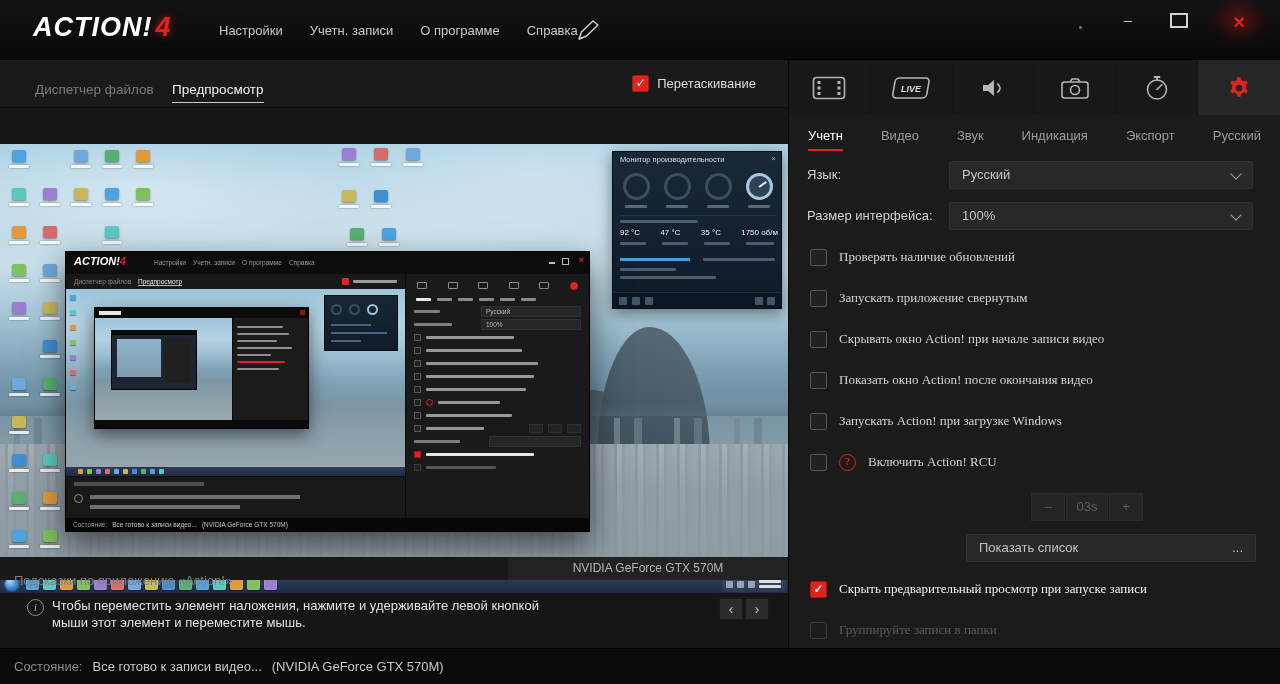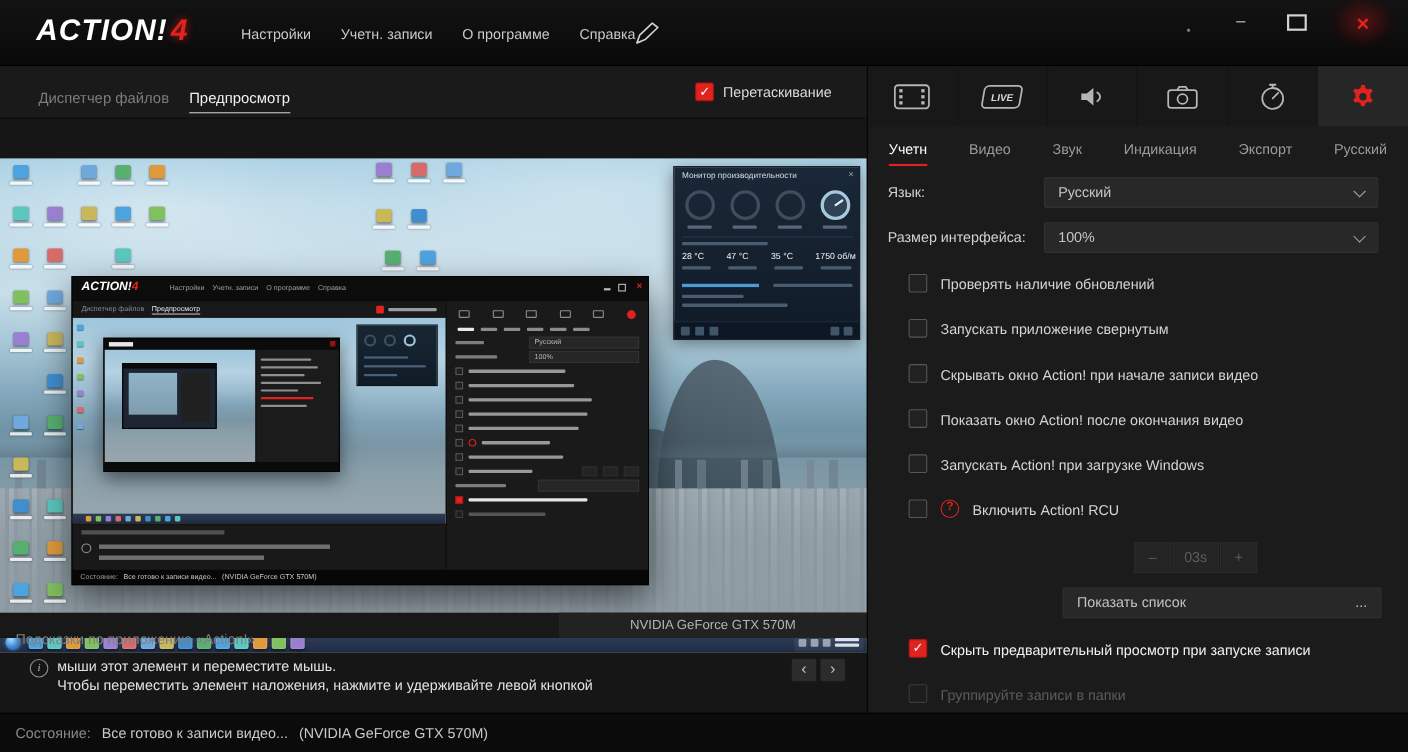--- a/index.html
+++ b/index.html
@@ -154,21 +154,21 @@
 .tool{width:82px;height:55px;display:flex;align-items:center;justify-content:center;border-right:1px solid #141414;}
 .tool:last-child{border-right:none;}
 .tool.active{background:#262626;}
 .settings-tabs{position:absolute;left:0;top:55px;width:100%;height:48px;display:flex;align-items:center;justify-content:space-between;padding:0 19px;}
 .stab{font-size:13px;color:#9b9b9b;padding-bottom:6px;border-bottom:2px solid transparent;}
 .stab.active{color:#fff;border-bottom-color:#e0231f;}
 .form{position:absolute;inset:0;}
 .flabel{position:absolute;left:18px;font-size:13px;color:#d2d2d2;height:28px;line-height:28px;}
 .dropdown{position:absolute;left:160px;width:304px;height:28px;background:#282828;border:1px solid #303030;border-radius:2px;font-size:13px;color:#c6c6c6;line-height:26px;padding:0 30px 0 12px;}
 .dd-arrow{position:absolute;right:12px;top:8px;width:8px;height:8px;border-right:1.6px solid #a0a0a0;border-bottom:1.6px solid #a0a0a0;transform:rotate(45deg);}
-.check-row{position:absolute;left:37px;display:flex;align-items:flex-end;gap:12px;height:17px;}
+.check-row{position:absolute;left:21px;display:flex;align-items:flex-start;gap:12px;height:17px;font-family:Liberation Serif, serif;}
 .cb-label{font-size:13px;color:#d4d4d4;white-space:nowrap;}
 .cb-label.bright{color:#f2f2f2;}
 .cb-label.dim{color:#5b5b5b;}
 .q-circle{width:17px;height:17px;border:1.6px solid #e0231f;border-radius:50%;color:#e0231f;font-size:11px;font-weight:700;text-align:center;line-height:13px;flex:none;}
 .step-box{position:absolute;height:28px;background:#242424;border:1px solid #2c2c2c;color:#5d5d5d;text-align:center;font-size:13px;line-height:26px;}
 .excl-btn{position:absolute;left:177px;top:474px;width:290px;height:28px;background:#282828;border:1px solid #303030;border-radius:2px;font-size:13px;color:#c2c2c2;line-height:26px;padding:0 12px;display:flex;justify-content:space-between;}
 
 
 .statusbar{position:absolute;left:0;top:648px;width:100%;height:36px;background:#0b0b0b;border-top:1px solid #000;display:flex;align-items:center;padding-left:14px;gap:10px;font-size:13px;}
 .sb-label{color:#8a8a8a;}
@@ -356,21 +356,21 @@
       <div class="gauge" style="left:51px"></div>
       <div class="gauge" style="left:92px"></div>
       <div class="gauge hl" style="left:133px"></div>
       <div class="gsub" style="left:12px;width:22px"></div>
       <div class="gsub" style="left:53px;width:22px"></div>
       <div class="gsub" style="left:94px;width:22px"></div>
       <div class="gsub" style="left:135px;width:22px"></div>
       <div class="gdiv"></div>
       <div class="gbar" style="left:7px;top:68px;width:78px"></div>
       <div class="temps">
-        <span>28 °C</span>
+        <span>92 °C</span>
         <span>47 °C</span>
         <span>35 °C</span>
         <span>1750 об/м</span>
       </div>
       <div class="gbar" style="left:7px;top:90px;width:26px"></div>
       <div class="gbar" style="left:49px;top:90px;width:26px"></div>
       <div class="gbar" style="left:91px;top:90px;width:26px"></div>
       <div class="gbar" style="left:133px;top:90px;width:28px"></div>
       <div class="gblue"></div>
       <div class="gbar" style="left:90px;top:106px;width:72px"></div>
@@ -579,22 +579,22 @@
       </div>
   </div>
 
   <div class="gpu-strip">
     <div class="gpu-strip-inner">NVIDIA GeForce GTX 570M</div>
   </div>
 
   <div class="tips-header">Подсказки по приложению «Action!»</div>
   <div class="info-circle">i</div>
   <div class="tip-text">
+    <div>Чтобы переместить элемент наложения, нажмите и удерживайте левой кнопкой</div>
     <div>мыши этот элемент и переместите мышь.</div>
-    <div>Чтобы переместить элемент наложения, нажмите и удерживайте левой кнопкой</div>
   </div>
   <div class="nav-btn" style="left:719px">‹</div>
   <div class="nav-btn" style="left:745px">›</div>
 
   <div class="right-panel">
     <div class="icon-strip">
       <div class="tool">
         <svg width="34" height="24" viewBox="0 0 34 24">
             <g fill="#b5b5b5">
               <rect x="1.5" y="1.5" width="31" height="21" rx="3" fill="none" stroke="#b5b5b5" stroke-width="1.6"></rect>

